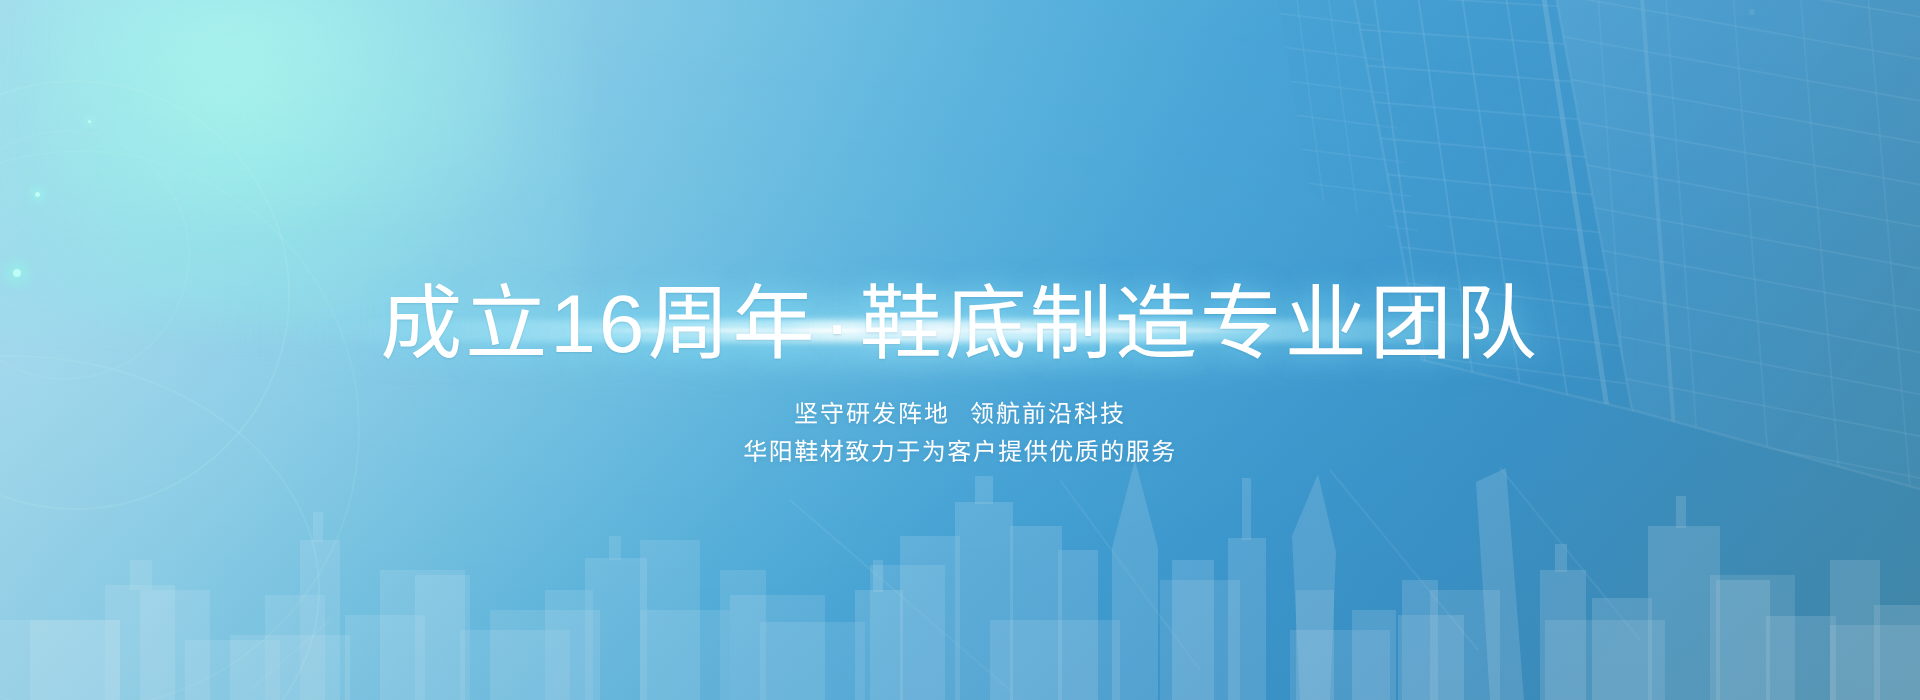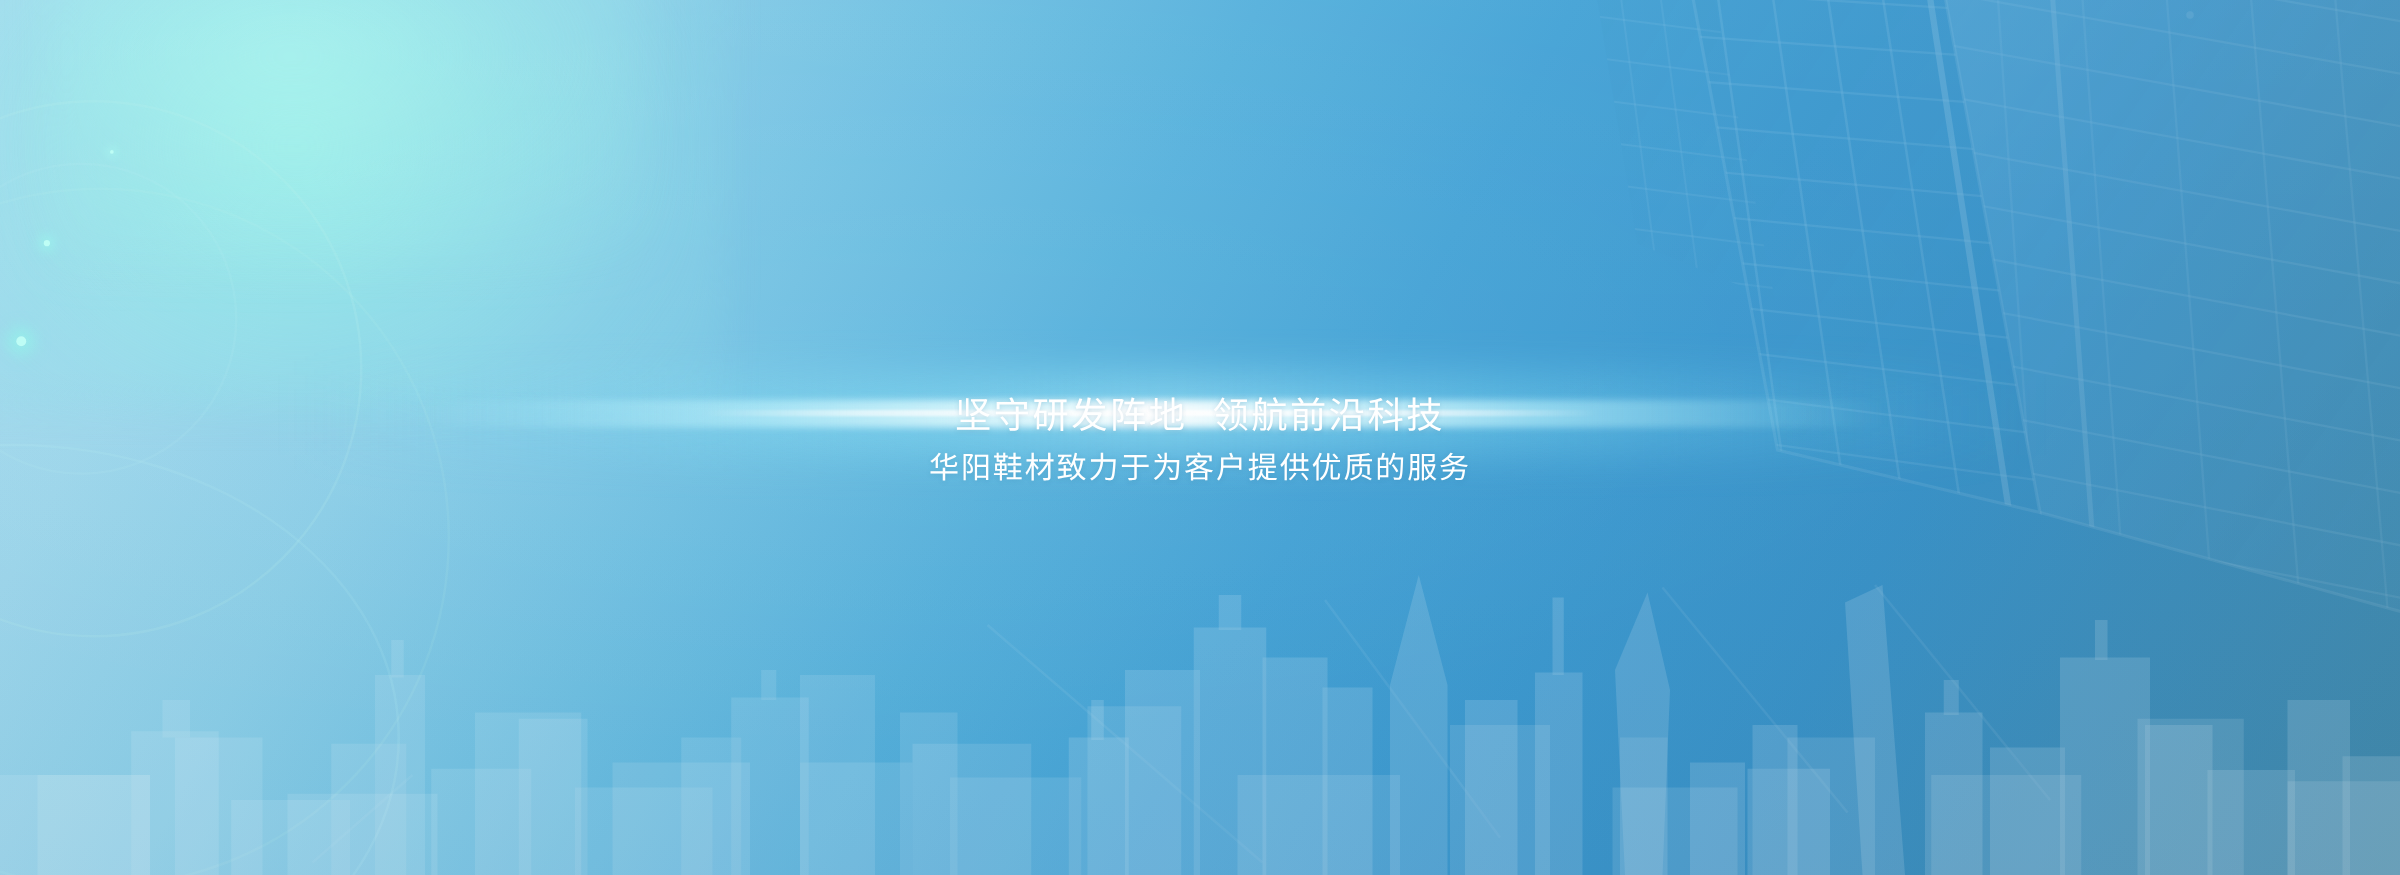--- a/index.html
+++ b/index.html
@@ -200,21 +200,21 @@
                  0 1px 2px rgba(40,110,150,0.25);
     margin: 0;
   }
   .headline .dot-sep {
     display: inline-block;
     padding: 0 6px;
   }
 
   .subline-1 {
     margin-top: 34px;
-    font-size: 29px;
+    font-size: 24px;
     line-height: 1.2;
     font-weight: 400;
     color: #ffffff;
     letter-spacing: 2px;
     white-space: nowrap;
     text-shadow: 0 1px 4px rgba(40,110,150,0.22);
   }
   .subline-1 .gap { display: inline-block; width: 20px; }
 
   .subline-2 {
@@ -455,20 +455,21 @@
   </div>
 
   <div class="light-beam-wide"></div>
   <div class="light-beam"></div>
   <div class="light-beam-core"></div>
 
   <div class="vignette"></div>
 
   <div class="content">
 
+    <h1 class="headline"><span>成立16周年</span><span class="dot-sep">·</span><span>鞋底制造专业团队</span></h1>
 
     <div class="subline-1"><span>坚守研发阵地</span><span class="gap"></span><span>领航前沿科技</span></div>
 
     <div class="subline-2">华阳鞋材致力于为客户提供优质的服务</div>
 
   </div>
 
 </div>
 
 </body></html>

